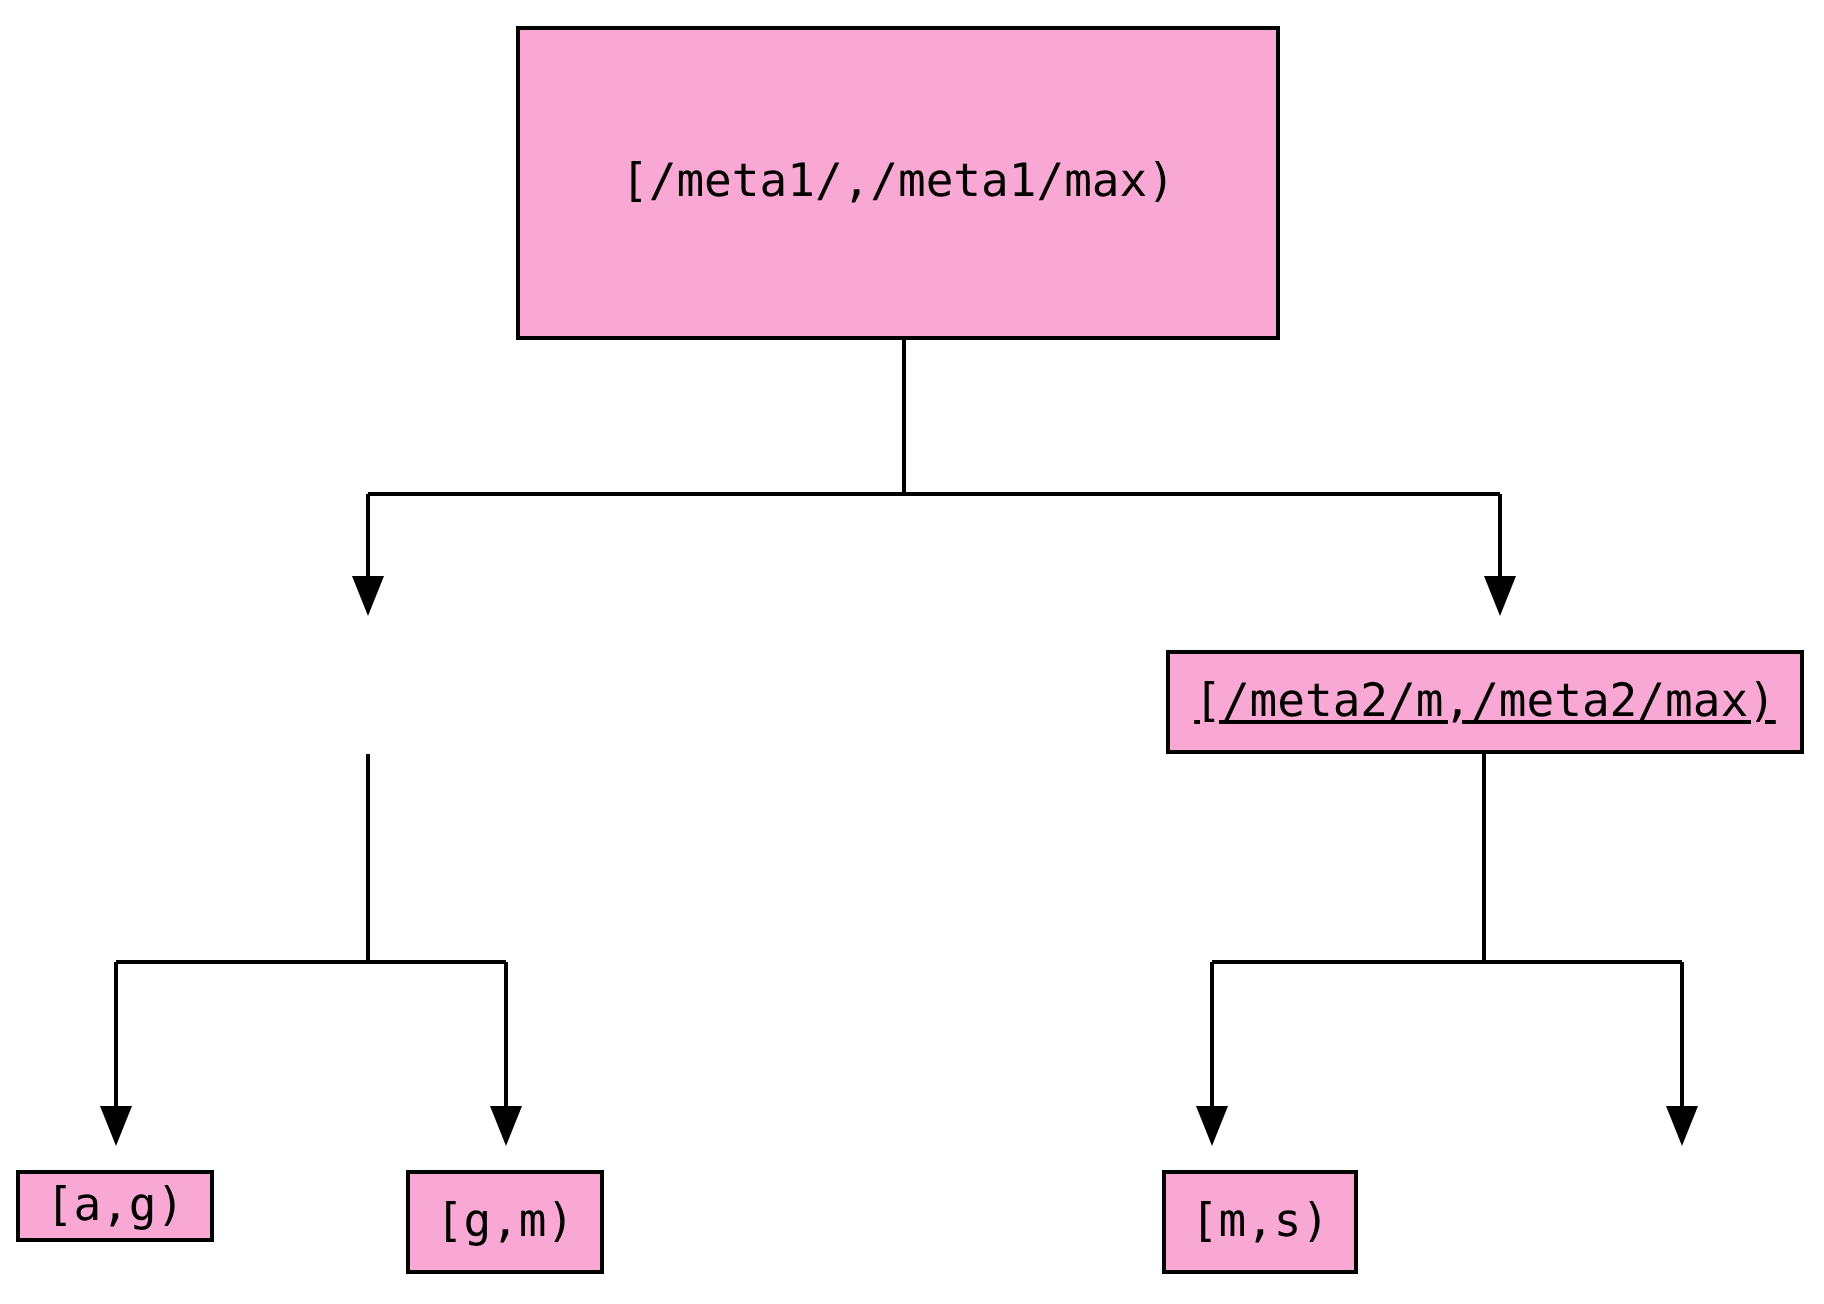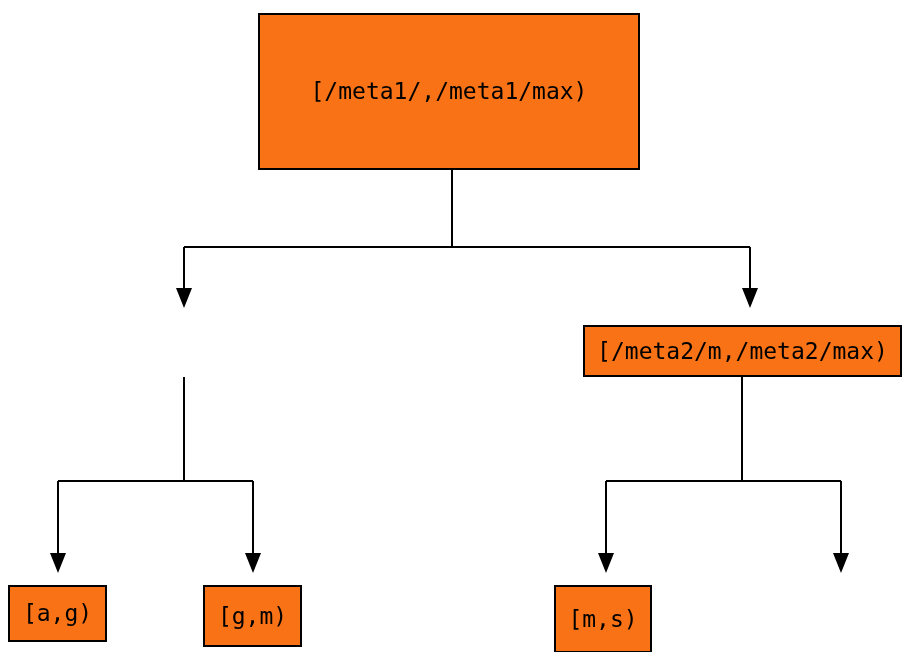--- a/index.html
+++ b/index.html
@@ -19,35 +19,35 @@
     position: absolute;
     left: 0;
     top: 0;
     width: 912px;
     height: 652px;
   }
   .node {
     position: absolute;
     box-sizing: border-box;
     border: 2px solid #000000;
-    background: #f97316;
+    background: #f9a8d4;
     color: #000000;
     display: flex;
     align-items: center;
     justify-content: center;
     font-size: 23px;
     line-height: 1;
     white-space: nowrap;
   }
   #node-root      { left: 258px; top: 13px;  width: 382px; height: 157px; }
   #node-left      { left: 23px;  top: 325px; width: 322px; height: 52px; }
-  #node-right     { left: 583px; top: 325px; width: 319px; height: 52px; }
-  #node-leaf-ag   { left: 8px;   top: 585px; width: 99px;  height: 57px; }
-  #node-leaf-gm   { left: 203px; top: 585px; width: 99px;  height: 62px; }
-  #node-leaf-ms   { left: 554px; top: 585px; width: 98px;  height: 68px; align-items: center; }
+  #node-right     { left: 583px; top: 325px; width: 319px; height: 52px; text-decoration: underline; }
+  #node-leaf-ag   { left: 8px;   top: 585px; width: 99px;  height: 36px; }
+  #node-leaf-gm   { left: 203px; top: 585px; width: 99px;  height: 52px; }
+  #node-leaf-ms   { left: 581px; top: 585px; width: 98px;  height: 52px; align-items: center; }
   #node-leaf-smax { left: 779px; top: 585px; width: 121px; height: 52px; }
 </style>
 </head>
 <body>
 
 <div id="canvas">
 
   <svg id="edges" viewBox="0 0 912 652" xmlns="http://www.w3.org/2000/svg">
     <g stroke="#000000" stroke-width="2" fill="none">
 

